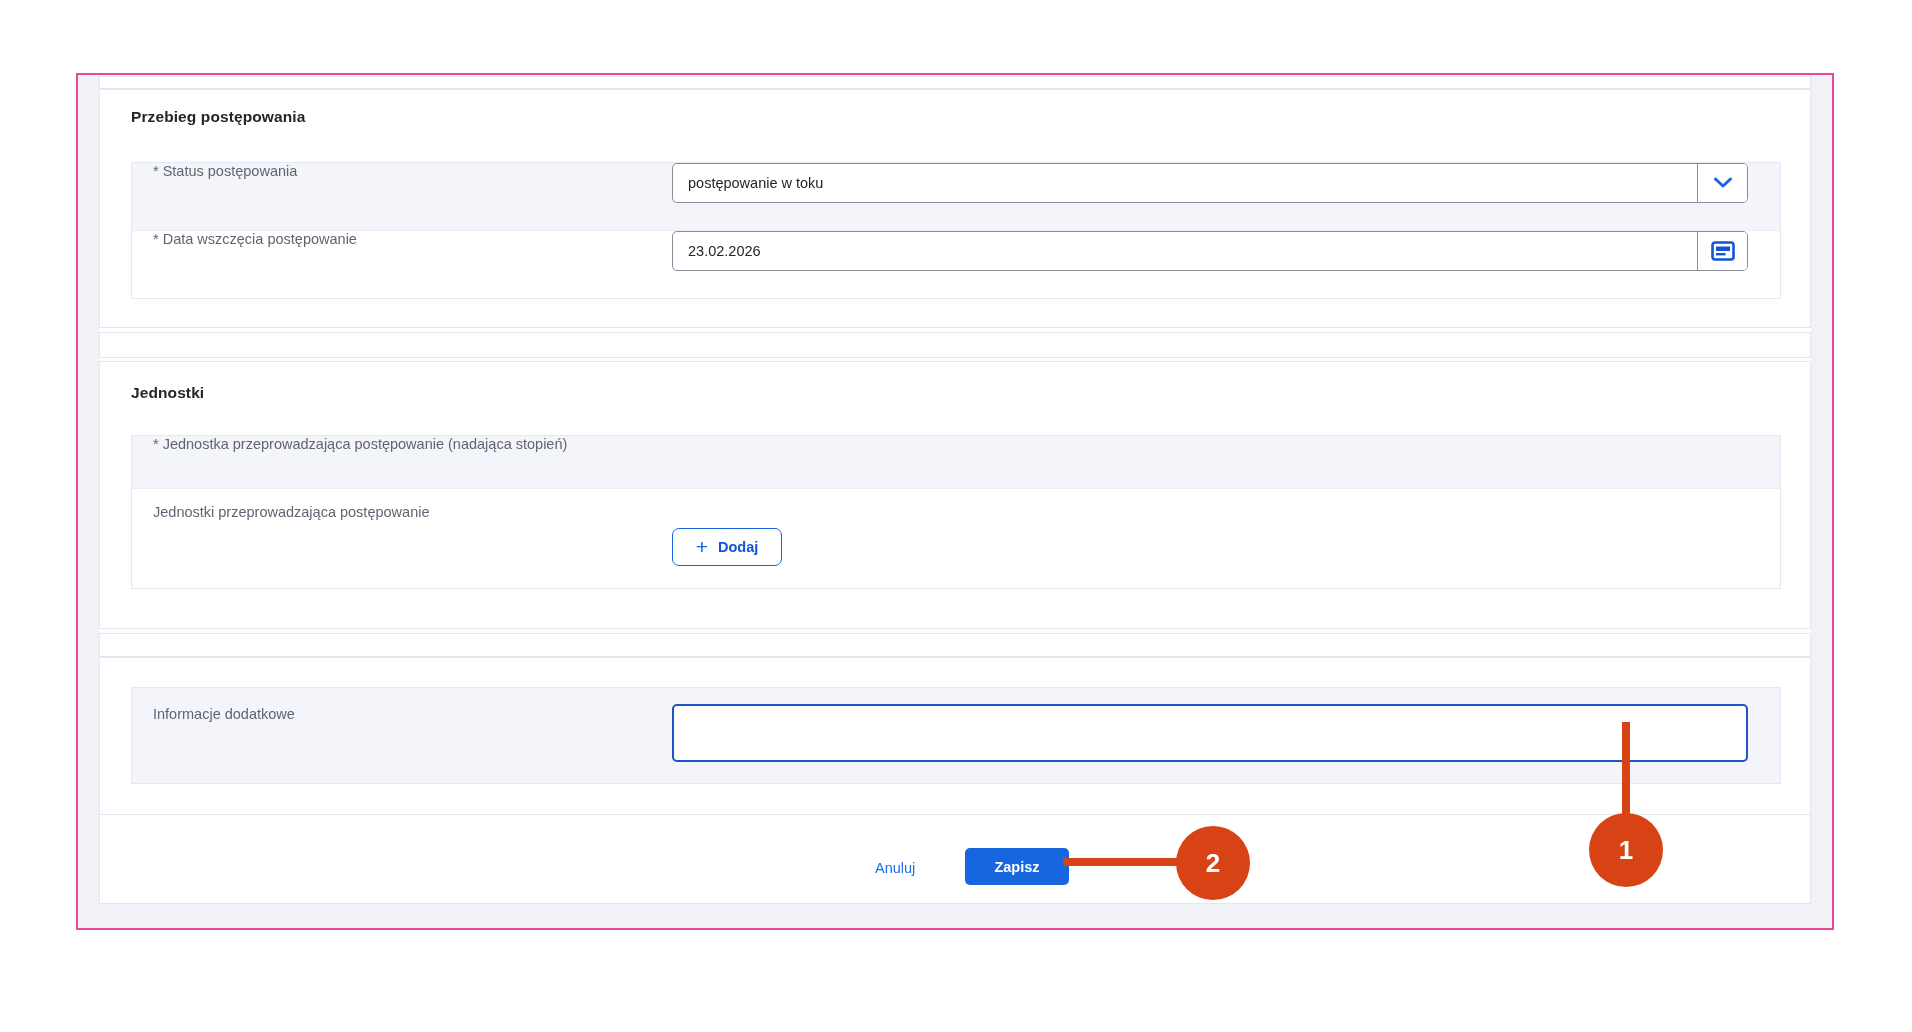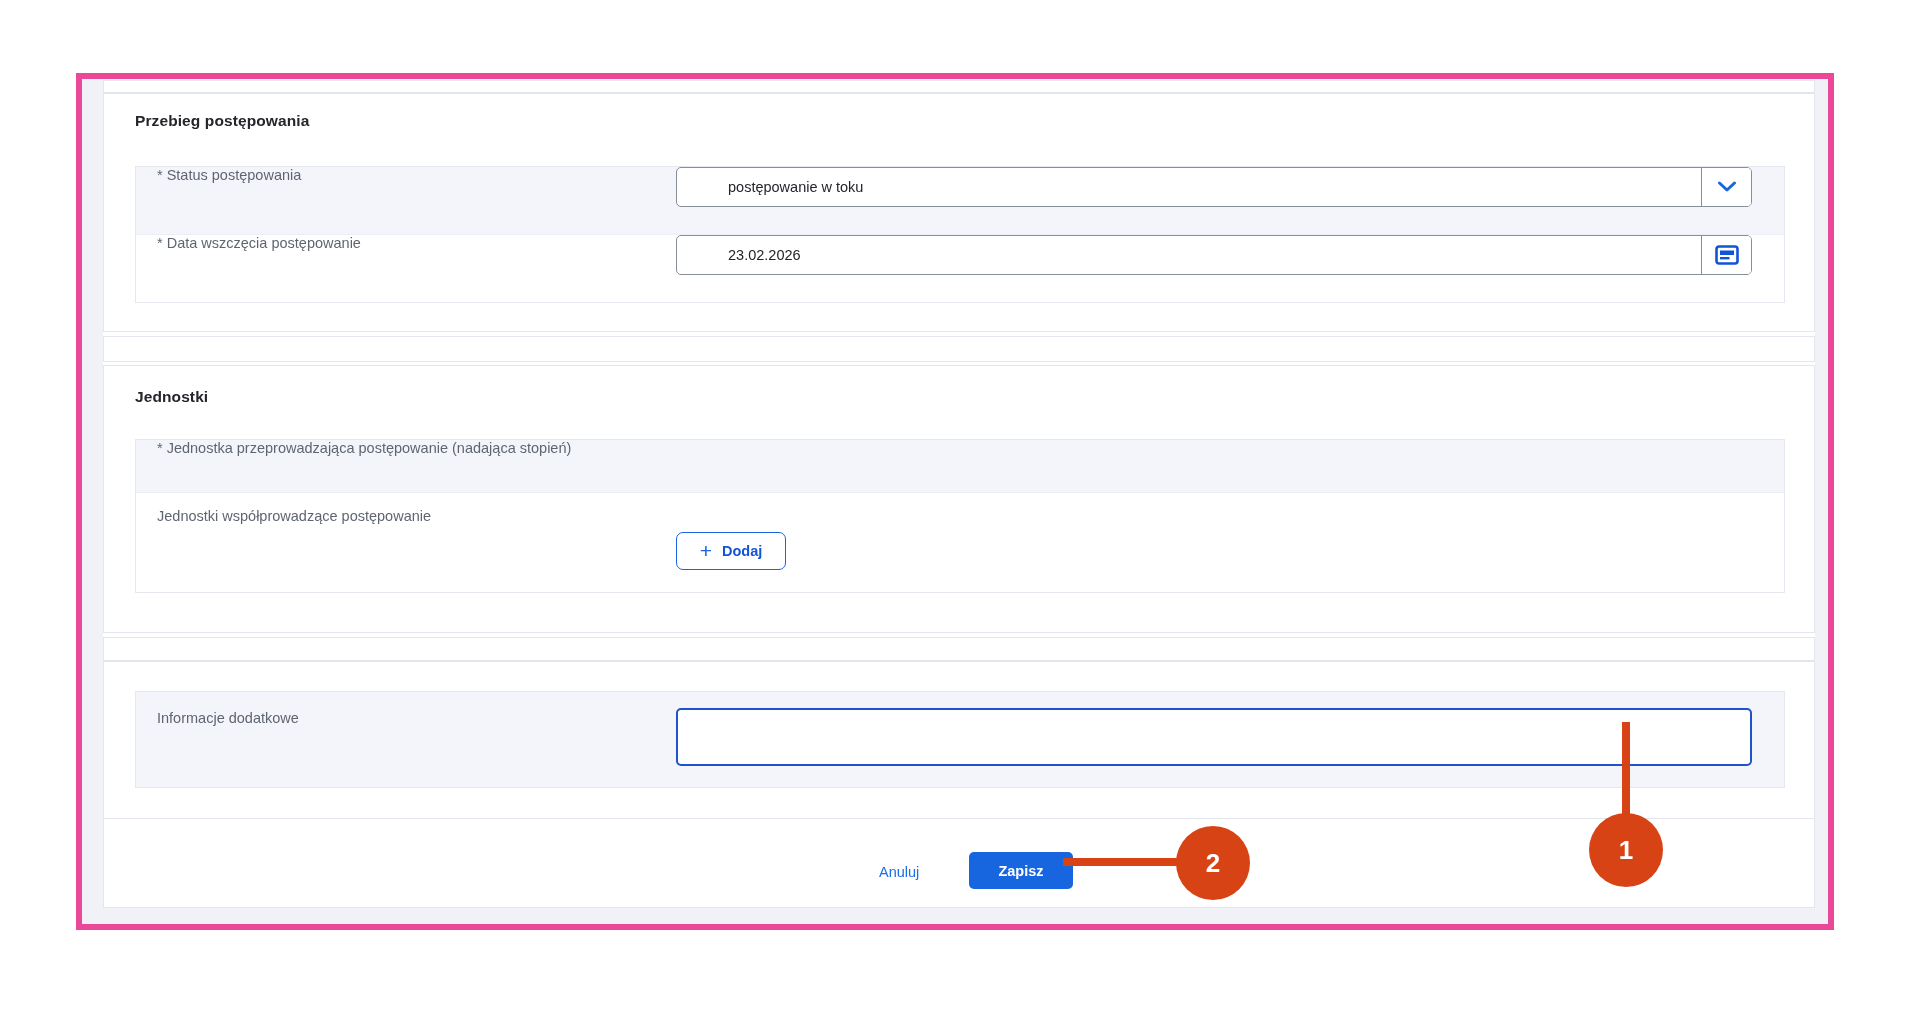--- a/index.html
+++ b/index.html
@@ -1,21 +1,21 @@
 <!DOCTYPE html>
 <html><head>
 <meta charset="utf-8">
 <style>
   * { margin:0; padding:0; box-sizing:border-box; }
   html,body { width:1912px; height:1032px; background:#ffffff;
               font-family:"Liberation Sans", sans-serif; position:relative; overflow:hidden; }
 
   
   .panel { position:absolute; left:76px; top:73px; width:1758px; height:857px;
-           background:#f1f2f8; border:6px solid #ec4899; }
+           background:#f1f2f8; border:2px solid #ec4899; }
 
   .column { position:absolute; left:21px; top:1px; width:1712px; height:828px; background:#ffffff; }
 
   .sec { position:absolute; left:0; width:1712px; background:#ffffff; border:1px solid #e4e6ee; }
   .sec-strip-top   { top:0;    height:13px; }
   .sec-progress    { top:13px;  height:239px; }
   .sec-strip-1     { top:256px; height:26px; }
   .sec-units       { top:285px; height:268px; }
   .sec-strip-2     { top:557px; height:24px; }
   .sec-additional  { top:581px; height:158px; }
@@ -38,21 +38,21 @@
   .row-unit   { height:52px; }
   .row-counits{ height:100px; align-items:flex-start; }
 
   .flabel { width:540px; padding-left:21px; color:#5f6570; font-size:14.5px; flex:none; }
   .row-counits .flabel { padding-top:15px; }
   .fctrl  { flex:1; padding-right:32px; min-width:0; }
   .fvalue { font-size:14.5px; font-weight:bold; color:#23252b; }
 
   
   .igroup { display:flex; width:100%; height:40px; background:#fff;
-            border:1px solid #878e98; border-radius:5px; overflow:hidden;padding-left:36px; }
+            border:1px solid #878e98; border-radius:5px; overflow:hidden; }
   .tinput { flex:1; border:none; outline:none; background:transparent; padding:0 15px;
             font-size:14.5px; color:#23252b; font-family:"Liberation Sans", sans-serif; min-width:0; }
   .seg { width:50px; flex:none; border-left:1px solid #878e98; display:flex;
          align-items:center; justify-content:center; background:#fff; cursor:pointer; }
 
   
   .btn-add { margin-top:39px; height:38px; min-width:110px; padding:0 18px;
              display:inline-flex; align-items:center; justify-content:center; gap:10px;
              background:#fff; border:1.5px solid #1766e0; border-radius:7px;
              color:#1254d8; font-weight:bold; font-size:14.5px; cursor:pointer;
@@ -135,21 +135,21 @@
 
     <section class="sec sec-strip-1"></section>
 
     <section class="sec sec-units">
       <h3 class="sec-title">Jednostki</h3>
       <div class="ftable">
         <div class="frow hl row-unit">
           <div class="flabel">* Jednostka przeprowadzająca postępowanie (nadająca stopień)</div>
         </div>
         <div class="frow row-counits">
-          <div class="flabel">Jednostki współprowadzące postępowanie</div>
+          <div class="flabel">Jednostki przeprowadzająca postępowanie</div>
           <div class="fctrl">
             <button class="btn-add">
               <span class="plus">+</span>
               <span>Dodaj</span>
             </button>
           </div>
         </div>
       </div>
     </section>
 

